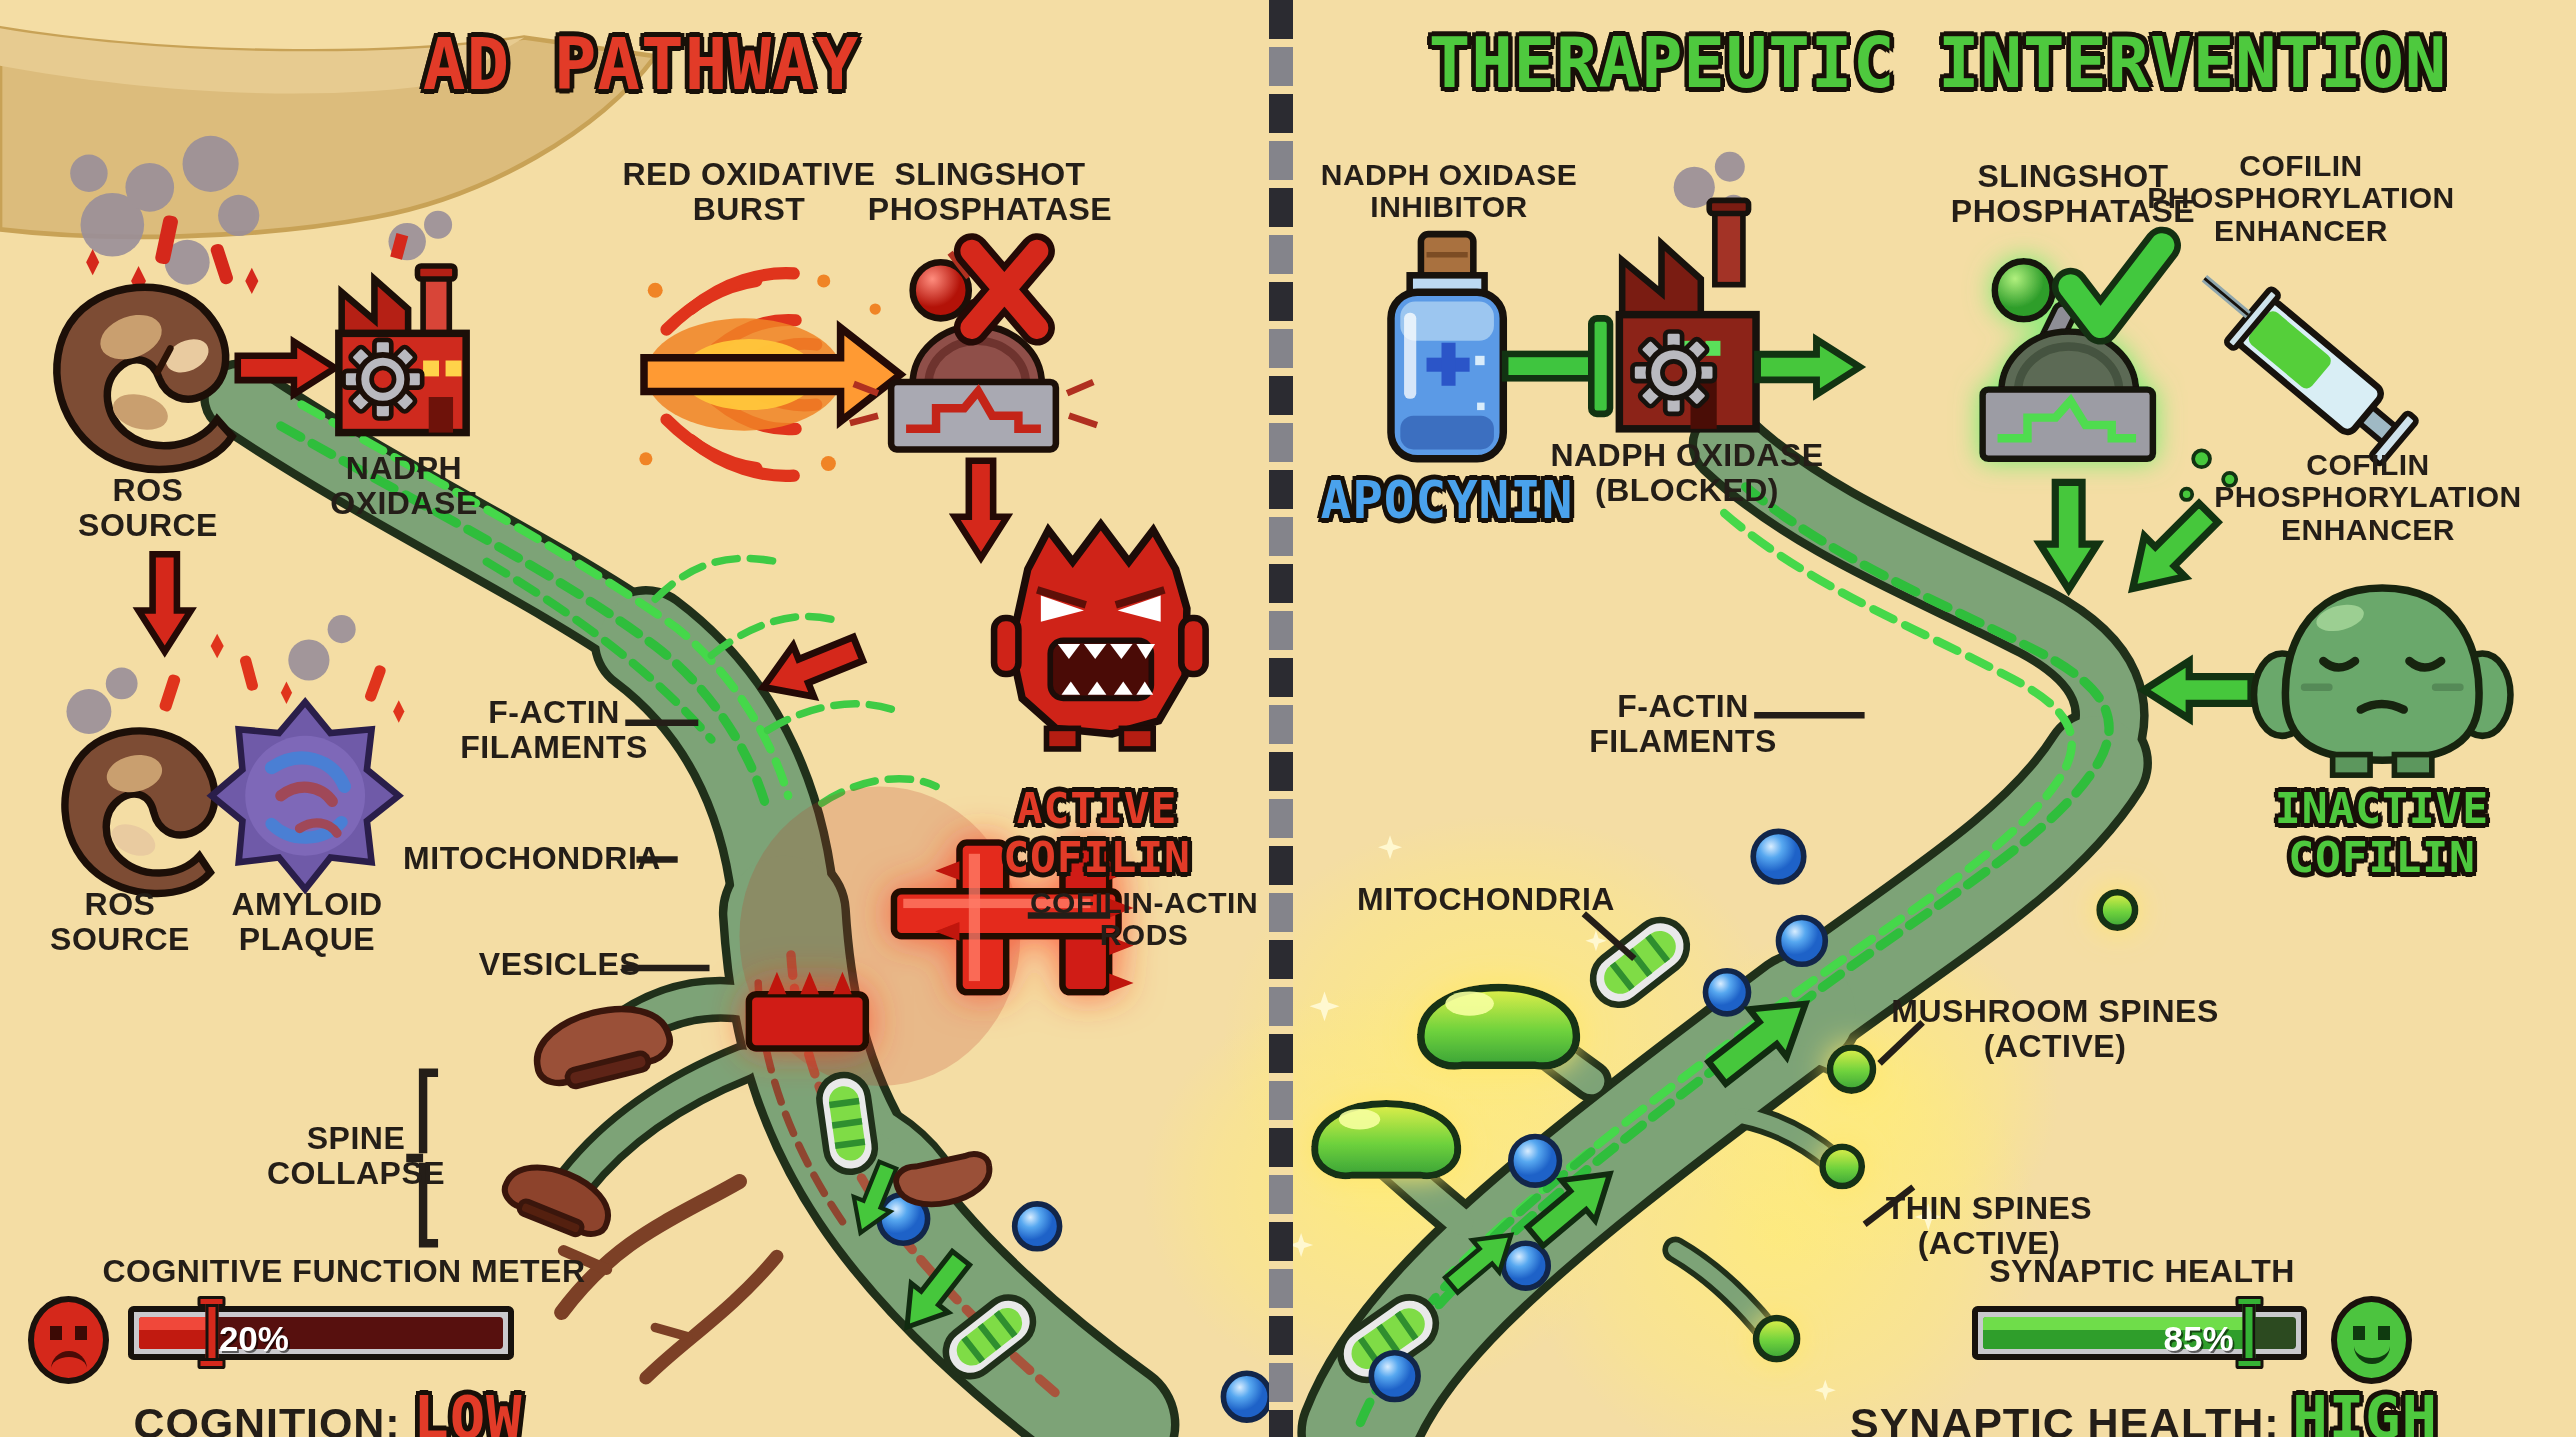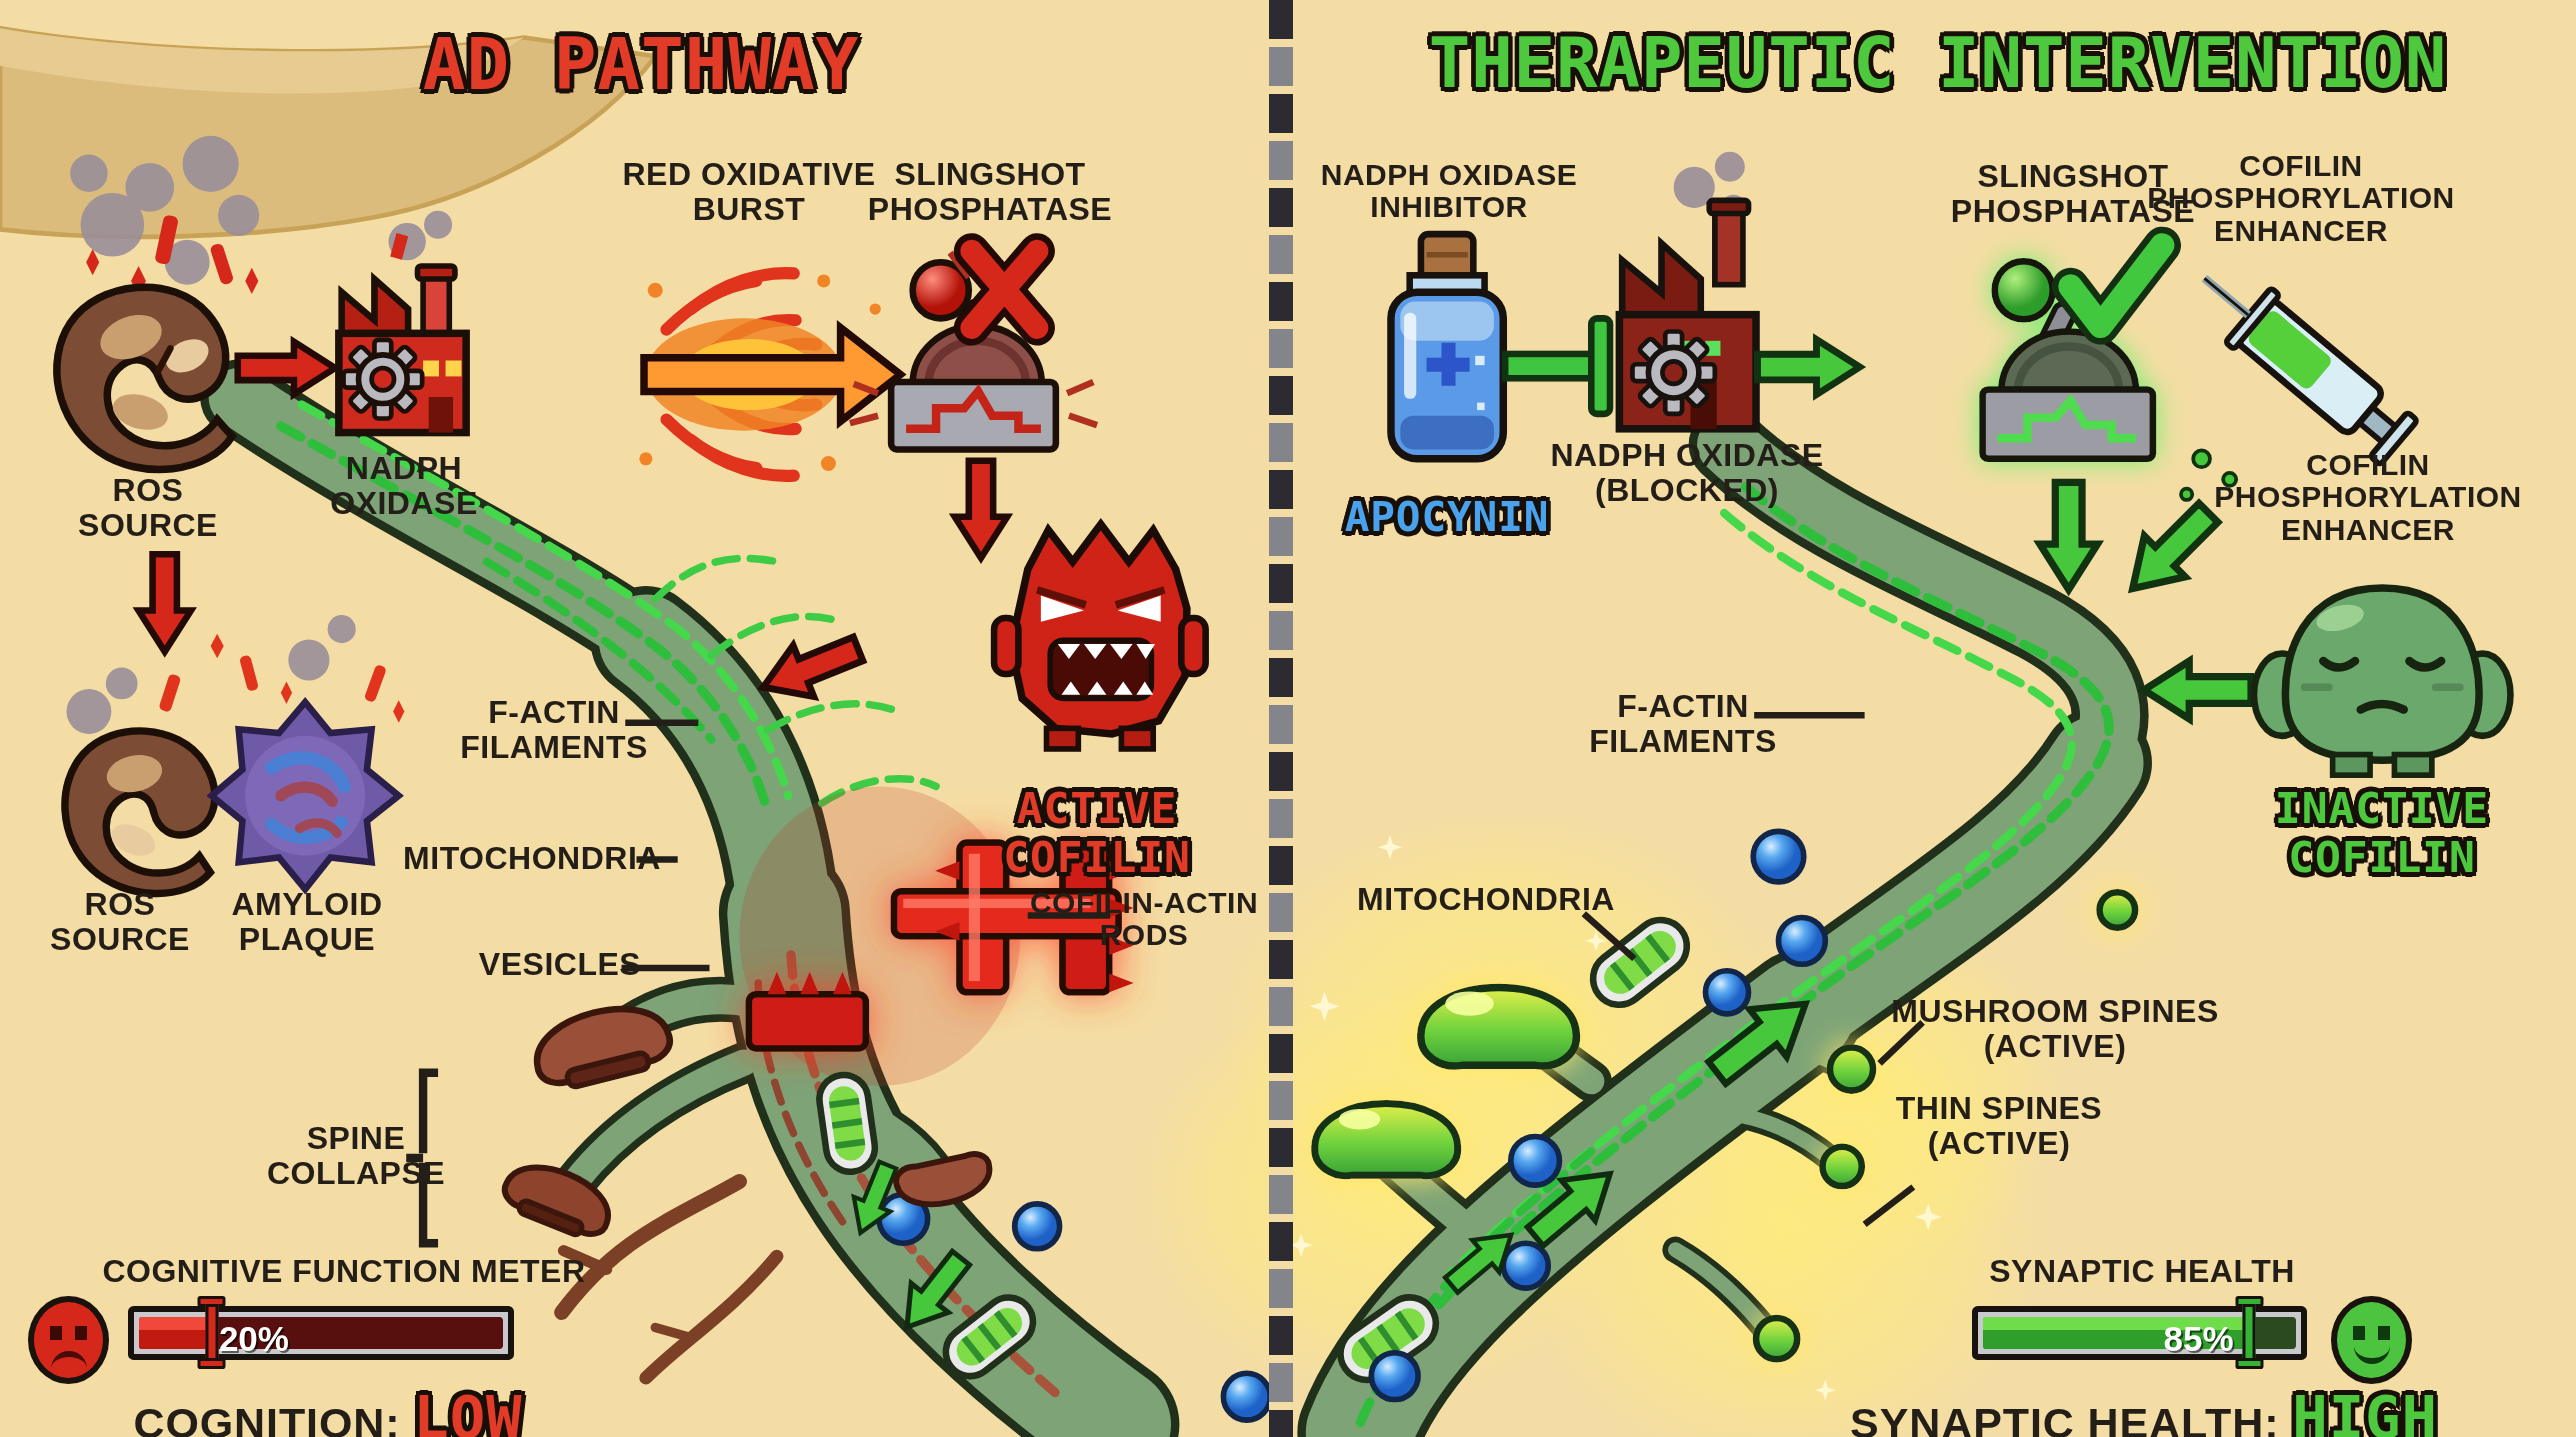--- a/index.html
+++ b/index.html
@@ -565,34 +565,34 @@
 <div class="lbl" style="left:356px;top:1121px;">SPINE
 COLLAPSE</div>
 
 <div class="lbl sm" style="left:1449px;top:159px;">NADPH OXIDASE
 INHIBITOR</div>
 <div class="lbl" style="left:2073px;top:159px;">SLINGSHOT
 PHOSPHATASE</div>
 <div class="lbl sm" style="left:2301px;top:150px;">COFILIN
 PHOSPHORYLATION
 ENHANCER</div>
-<div class="lbl pixel blue-text" style="left:1447px;top:495px;font-size:41px;">APOCYNIN</div>
+<div class="lbl pixel blue-text" style="left:1447px;top:473px;font-size:51px;">APOCYNIN</div>
 <div class="lbl" style="left:1687px;top:438px;">NADPH OXIDASE
 (BLOCKED)</div>
 <div class="lbl sm" style="left:2368px;top:449px;">COFILIN
 PHOSPHORYLATION
 ENHANCER</div>
 <div class="lbl pixel green-text" style="left:2382px;top:784px;font-size:43px;line-height:1.15;">INACTIVE
 COFILIN</div>
 <div class="lbl" style="left:1683px;top:689px;">F-ACTIN
 FILAMENTS</div>
 <div class="lbl" style="left:1486px;top:882px;">MITOCHONDRIA</div>
 <div class="lbl" style="left:2055px;top:994px;">MUSHROOM SPINES
 (ACTIVE)</div>
-<div class="lbl" style="left:1989px;top:1091px;margin-left:10px;">THIN SPINES
+<div class="lbl" style="left:1989px;top:1191px;">THIN SPINES
 (ACTIVE)</div>
 
 <div class="lbl" style="left:344px;top:1254px;">COGNITIVE FUNCTION METER</div>
 <div class="face sad abs" style="left:28px;top:1296px;">
   <span class="eye" style="left:16px;"></span>
       <span class="eye" style="right:16px;"></span>
       <span class="mouth"></span>
 </div>
 <div class="meter-frame" style="left:128px;top:1306px;width:386px;">
   <div class="meter-track red">

